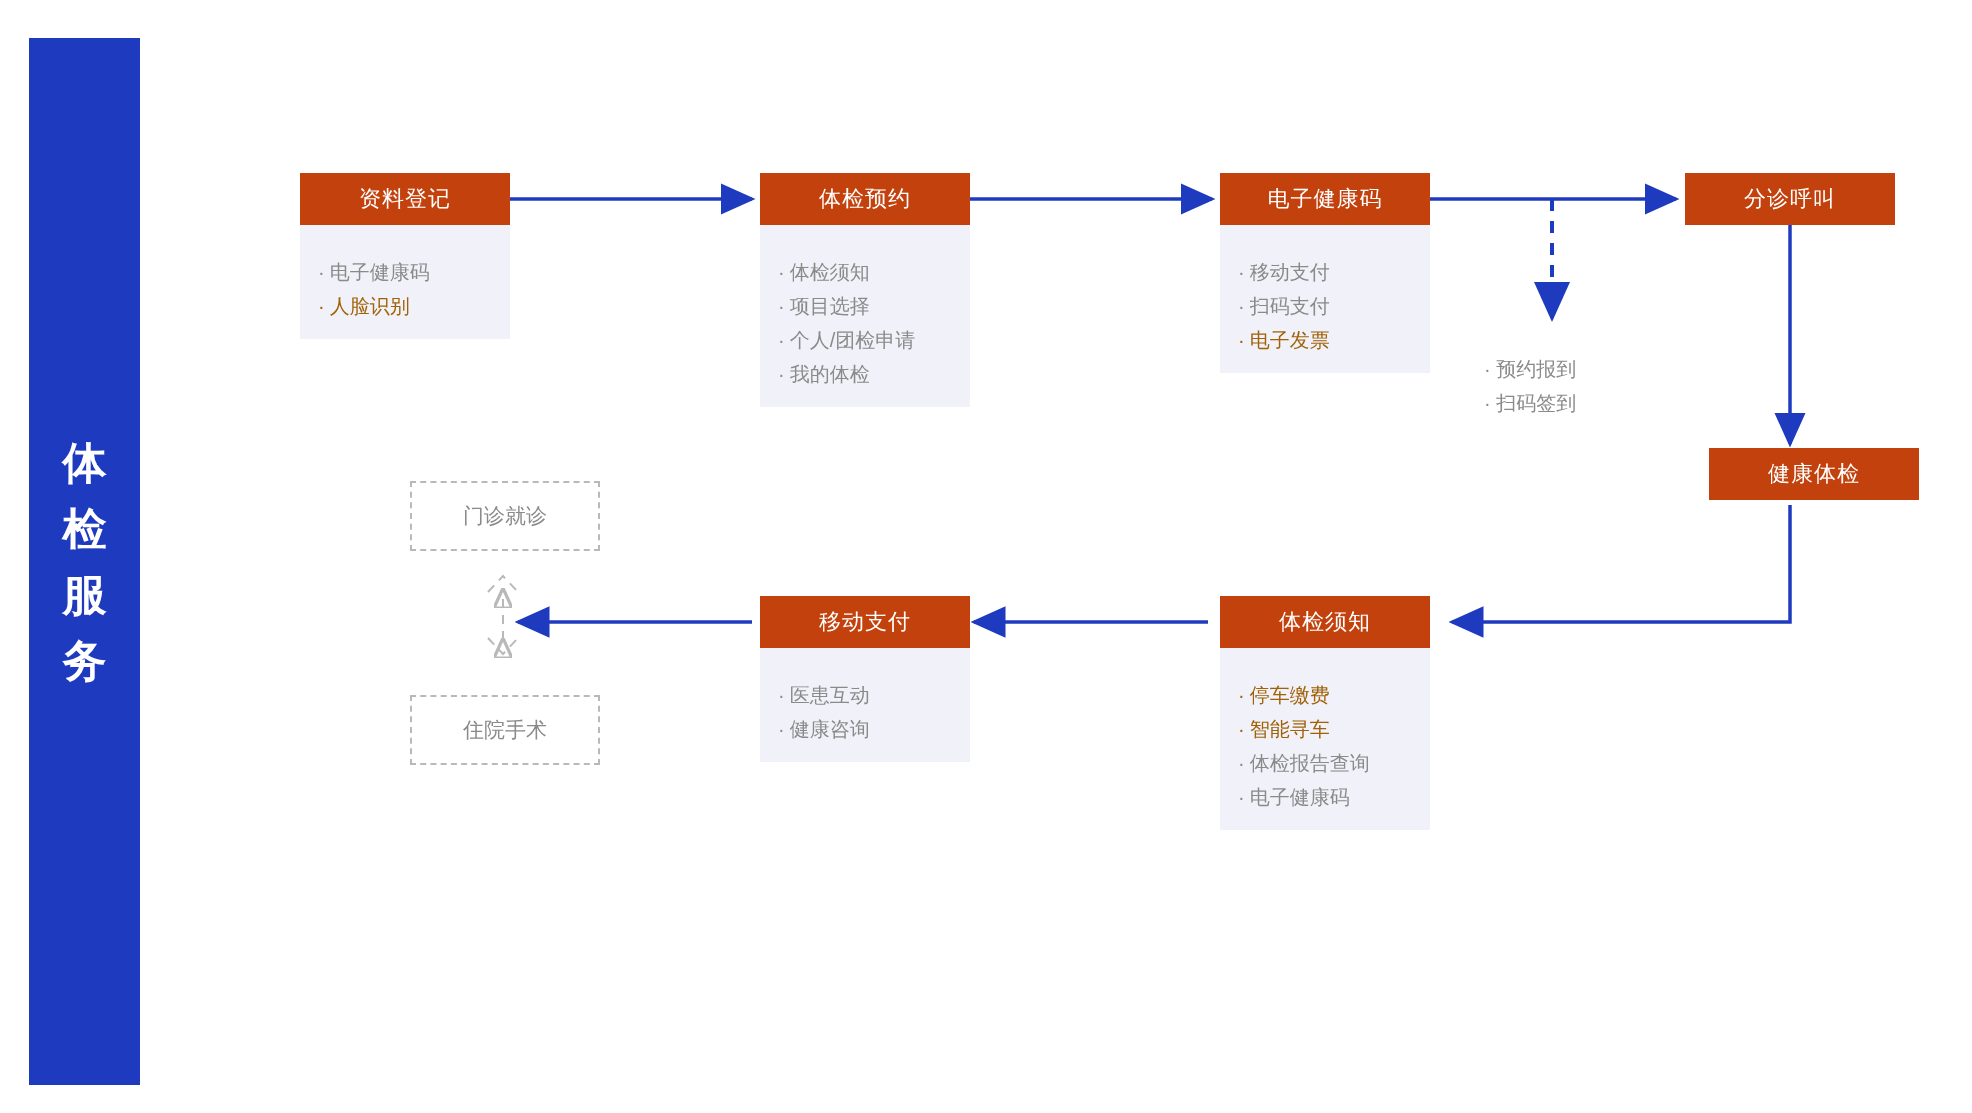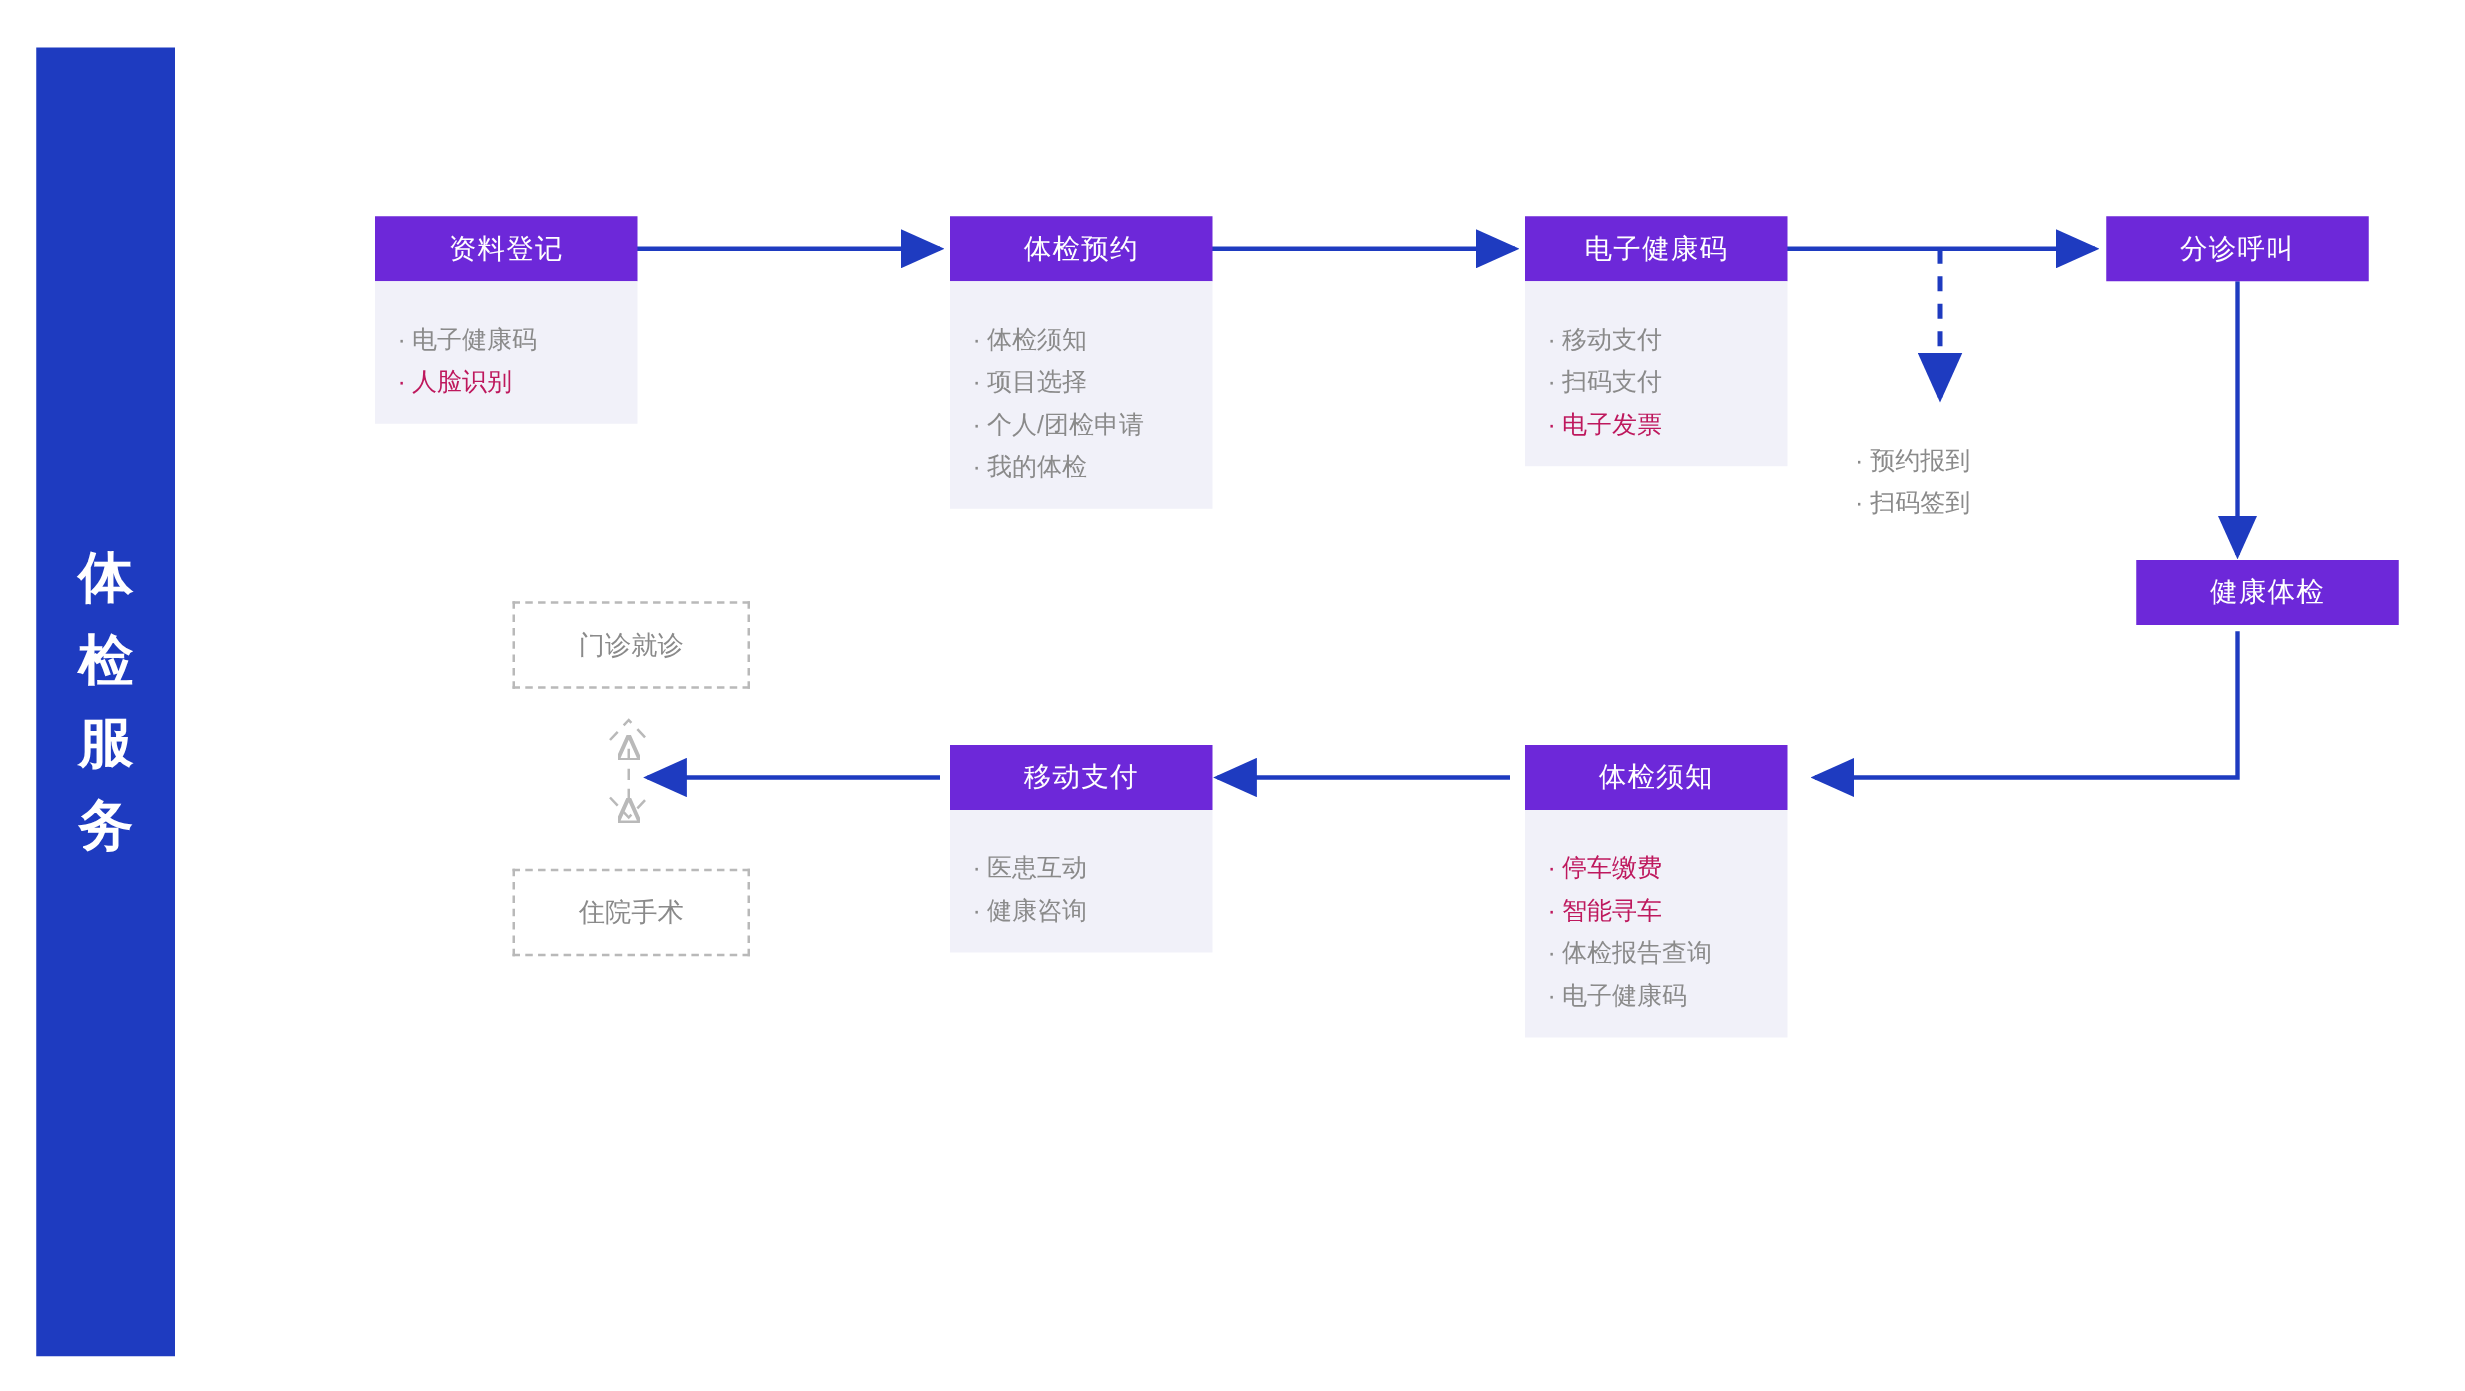--- a/index.html
+++ b/index.html
@@ -18,32 +18,32 @@
     position:absolute;left:0;right:0;top:50%;transform:translateY(-50%);
     color:#ffffff;font-size:44px;font-weight:bold;line-height:66px;
     text-align:center;letter-spacing:0px;
     writing-mode:horizontal-tb;
   }
   .banner-text span{display:block;}
 
   
   .node{position:absolute;}
   .node-head{
-    background:#6d28d9;color:#ffffff;font-size:22px;
+    background:#c2410c;color:#ffffff;font-size:22px;
     display:flex;align-items:center;justify-content:center;
     height:52px;letter-spacing:1px;
   }
   .node-body{
     background:#f1f1f9;padding:30px 0 16px 0;
   }
   .node-body .li{
     font-size:20px;color:#8a8a8a;line-height:34px;
     padding-left:18px;white-space:nowrap;
   }
-  .node-body .li.hl{color:#be185d;}
+  .node-body .li.hl{color:#a16207;}
   .node-body .li .dot{margin-right:5px;}
 
   
   .node.plain .node-head{height:52px;}
 
   
   .ghost{
     position:absolute;border:2px dashed #b9b9b9;background:transparent;
     display:flex;align-items:center;justify-content:center;
     color:#8a8a8a;font-size:21px;

